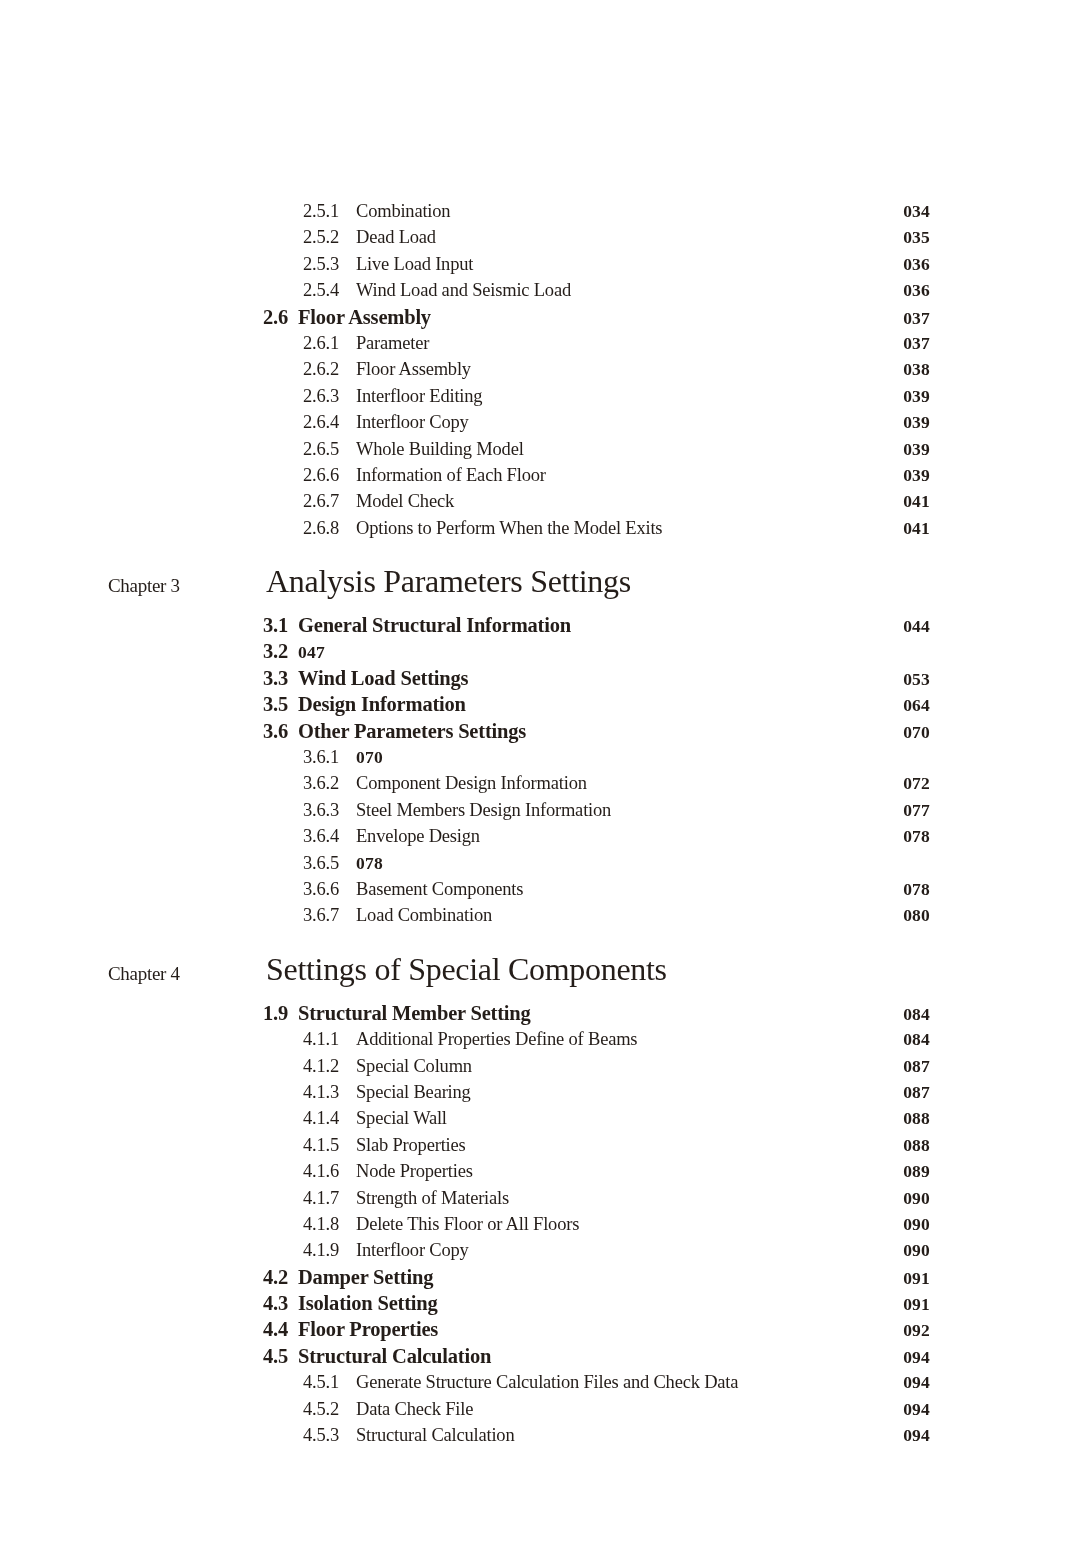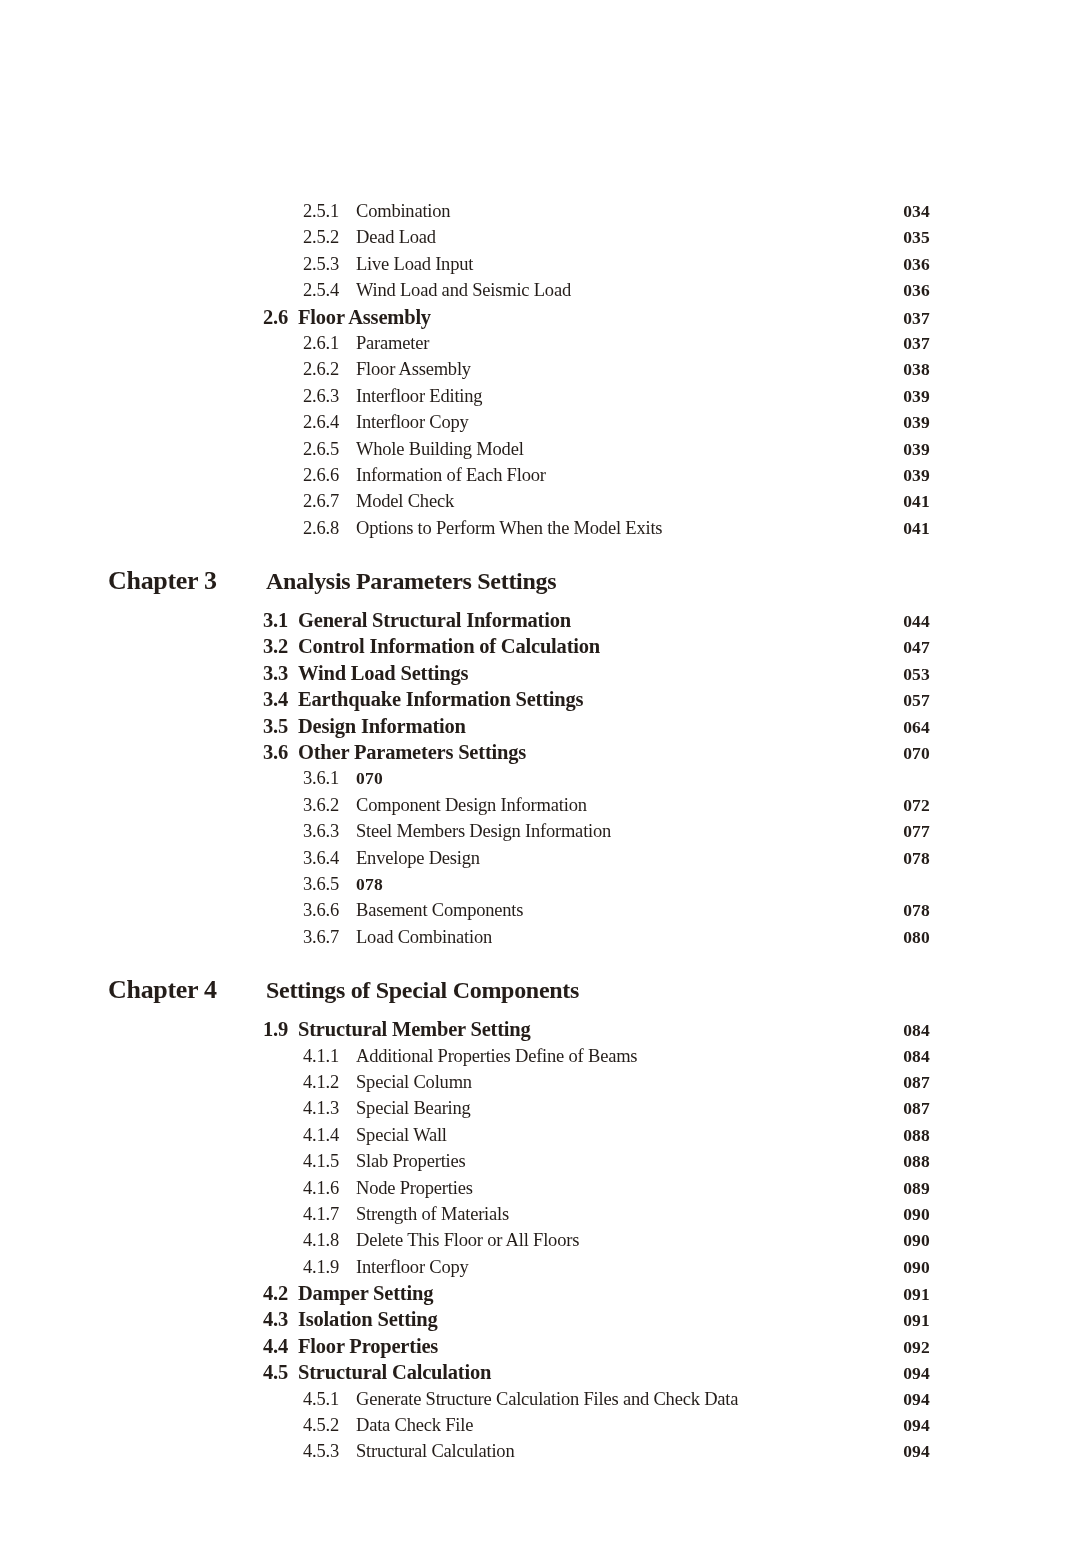--- a/index.html
+++ b/index.html
@@ -49,27 +49,27 @@
   .chapter-row {
     display: flex;
     align-items: baseline;
     margin: 22px 0 8px 0;
     line-height: 36px;
     white-space: nowrap;
   }
   .ch-label {
     flex: none;
     width: 158px;
-    font-weight: bold;
-    font-size: 26px;
+    font-weight: normal;
+    font-size: 19px;
     letter-spacing: -0.3px;
   }
   .ch-title {
-    font-weight: bold;
-    font-size: 24px;
+    font-weight: normal;
+    font-size: 32px;
     letter-spacing: -0.3px;
   }
 </style>
 </head>
 <body style="color: rgb(36, 29, 25); background: rgb(255, 255, 255);">
 
 <div class="toc" id="toc">
     <div class="entry-row lvl-sub">
       <span class="num">2.5.1</span>
       <span class="title">Combination</span>
@@ -139,34 +139,28 @@
       <span class="ch-label">Chapter 3</span>
       <span class="ch-title">Analysis Parameters Settings</span>
     </div>
     <div class="entry-row lvl-section">
       <span class="num">3.1</span>
       <span class="title">General Structural Information</span>
       <span class="pg">044</span>
     </div>
     <div class="entry-row lvl-section">
       <span class="num">3.2</span>
-      <span class="title">Control Information of Calculation</span>
       <span class="pg">047</span>
     </div>
     <div class="entry-row lvl-section">
       <span class="num">3.3</span>
       <span class="title">Wind Load Settings</span>
       <span class="pg">053</span>
     </div>
     <div class="entry-row lvl-section">
-      <span class="num">3.4</span>
-      <span class="title">Earthquake Information Settings</span>
-      <span class="pg">057</span>
-    </div>
-    <div class="entry-row lvl-section">
       <span class="num">3.5</span>
       <span class="title">Design Information</span>
       <span class="pg">064</span>
     </div>
     <div class="entry-row lvl-section">
       <span class="num">3.6</span>
       <span class="title">Other Parameters Settings</span>
       <span class="pg">070</span>
     </div>
     <div class="entry-row lvl-sub">

